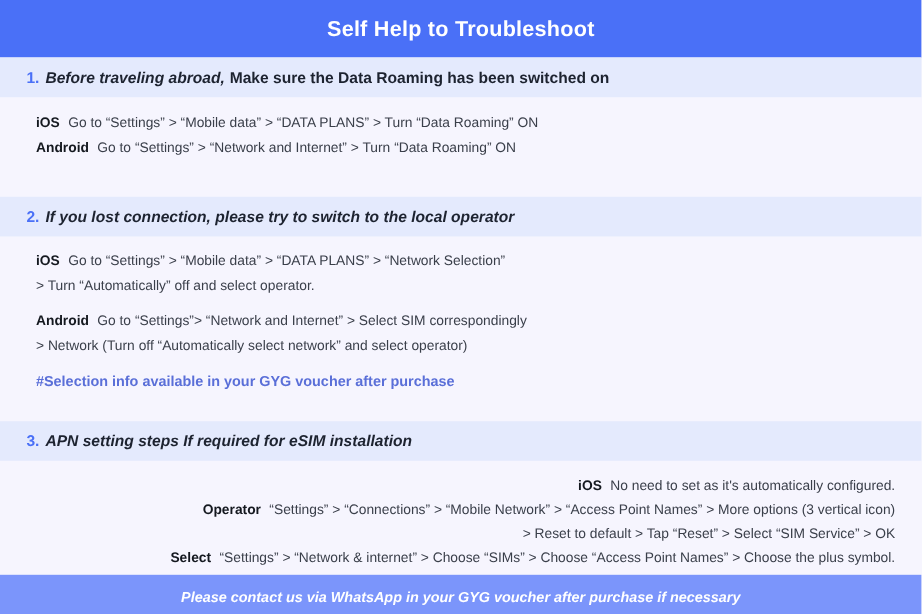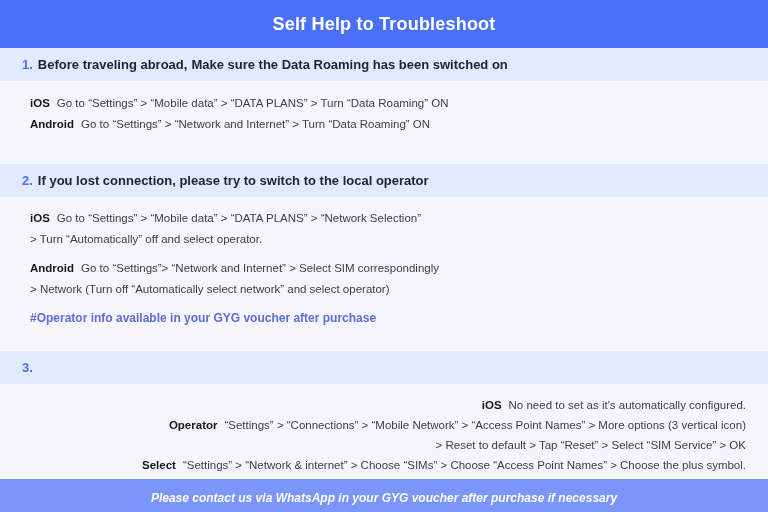--- a/index.html
+++ b/index.html
@@ -58,20 +58,21 @@
   .band-num {
     color: #4a70f7;
     font-size: 13px;
     font-weight: bold;
     margin-right: 5px;
   }
   .band-strong {
     color: #1d2330;
     font-size: 13px;
     font-weight: bold;
+    font-style: italic;
   }
   .band-rest {
     color: #1d2330;
     font-size: 13px;
     font-weight: bold;
     margin-left: 4px;
   }
 
   .section-body {
     padding: 11px 22px 6px 30px;
@@ -172,29 +173,30 @@
       <div class="section-body">
         <div class="row">
           <span class="plat">iOS</span><span class="steps">Go to “Settings” &gt; “Mobile data” &gt; “DATA PLANS” &gt; “Network Selection”</span>
         </div>
         <div class="cont">&gt; Turn “Automatically” off and select operator.</div>
         <div class="spacer-2"></div>
         <div class="row">
           <span class="plat">Android</span><span class="steps">Go to “Settings”&gt;  “Network and Internet” &gt; Select SIM correspondingly</span>
         </div>
         <div class="cont">&gt; Network (Turn off “Automatically select network” and select operator)</div>
-        <div class="note">#Operator info available in your GYG voucher after purchase</div>
+        <div class="note">#Selection info available in your GYG voucher after purchase</div>
       </div>
     </div>
 
     <div class="spacer-3"></div>
 
     <div class="sec3">
       <div class="section-band">
         <span class="band-num">3.</span>
+        <span class="band-strong">APN setting steps If required for eSIM installation</span>
       </div>
       <div class="section-body">
         <div class="row">
           <span class="plat">iOS</span><span class="steps">No need to set as it's automatically configured.</span>
         </div>
         <div class="row">
           <span class="plat">Operator</span><span class="steps">“Settings” &gt; “Connections” &gt; “Mobile Network” &gt; “Access Point Names” &gt; More options (3 vertical icon)</span>
         </div>
         <div class="cont">&gt; Reset to default &gt; Tap “Reset” &gt; Select “SIM Service” &gt; OK</div>
         <div class="row">

